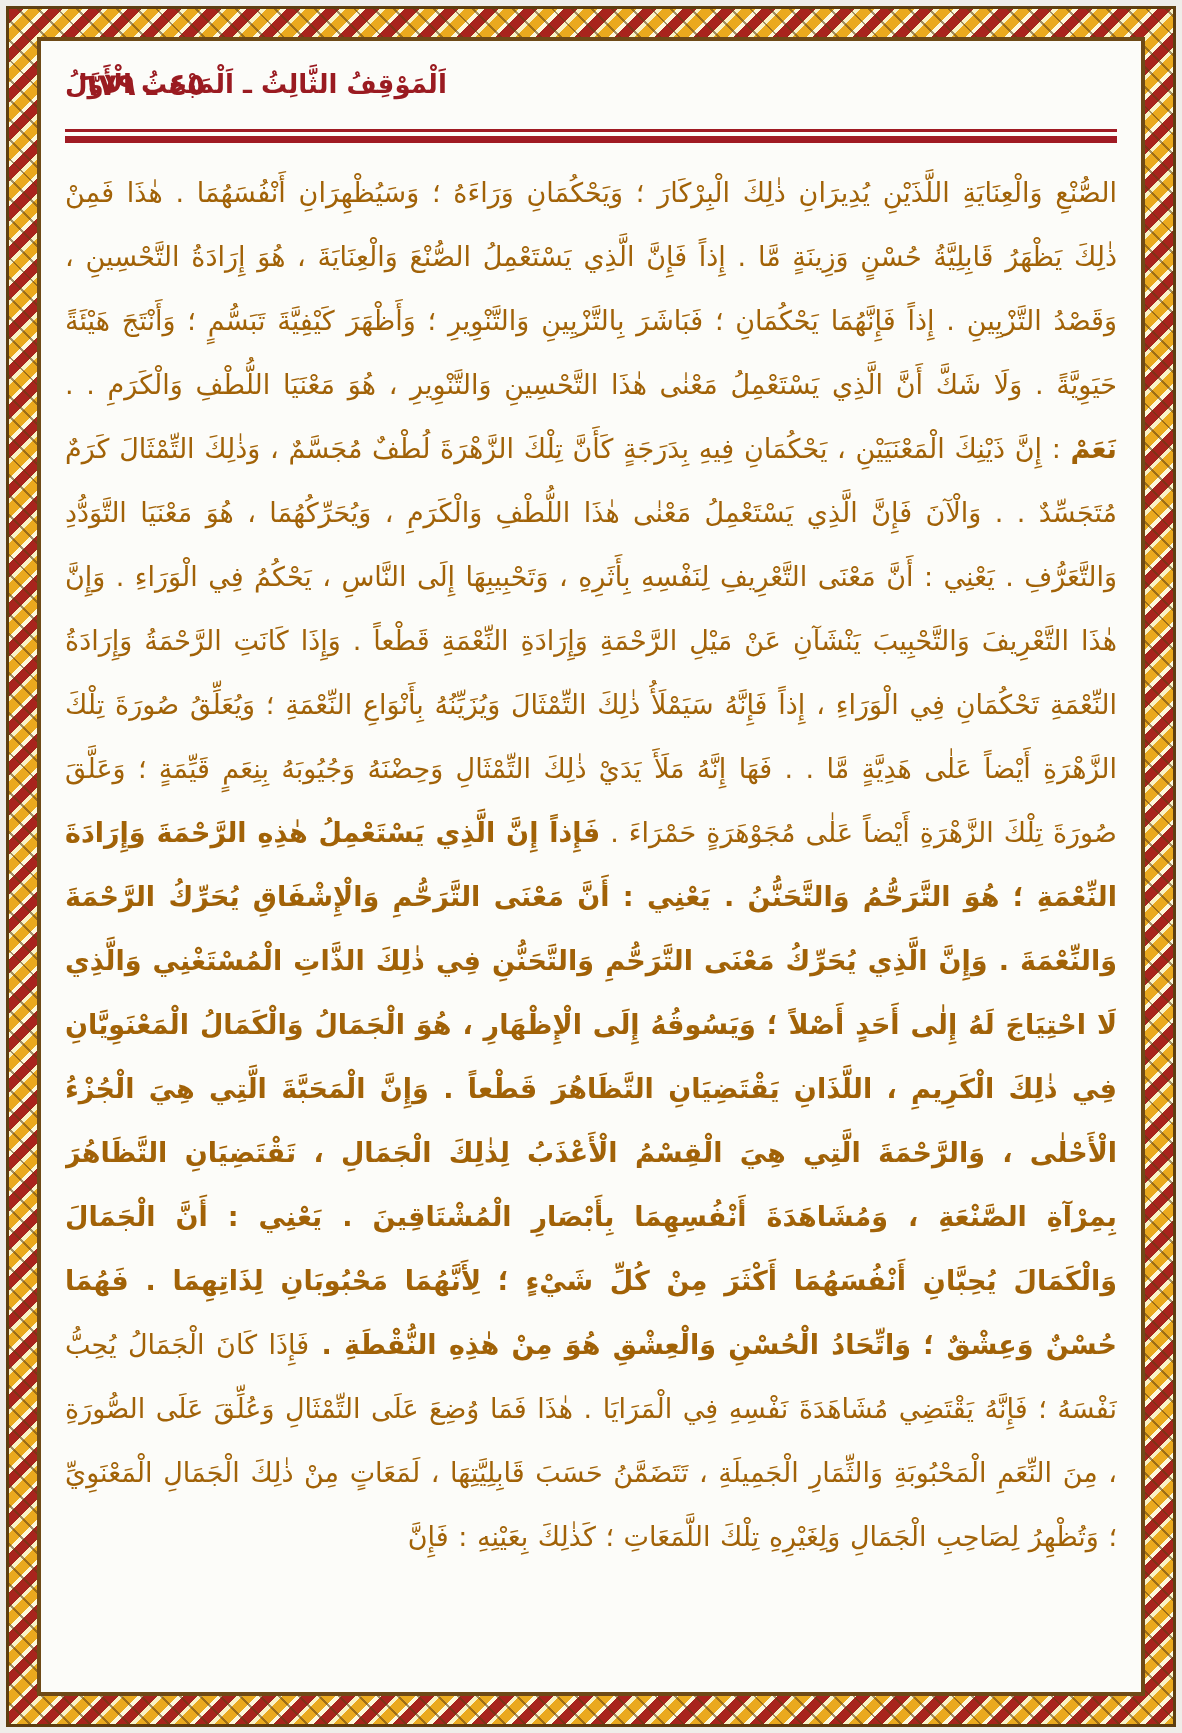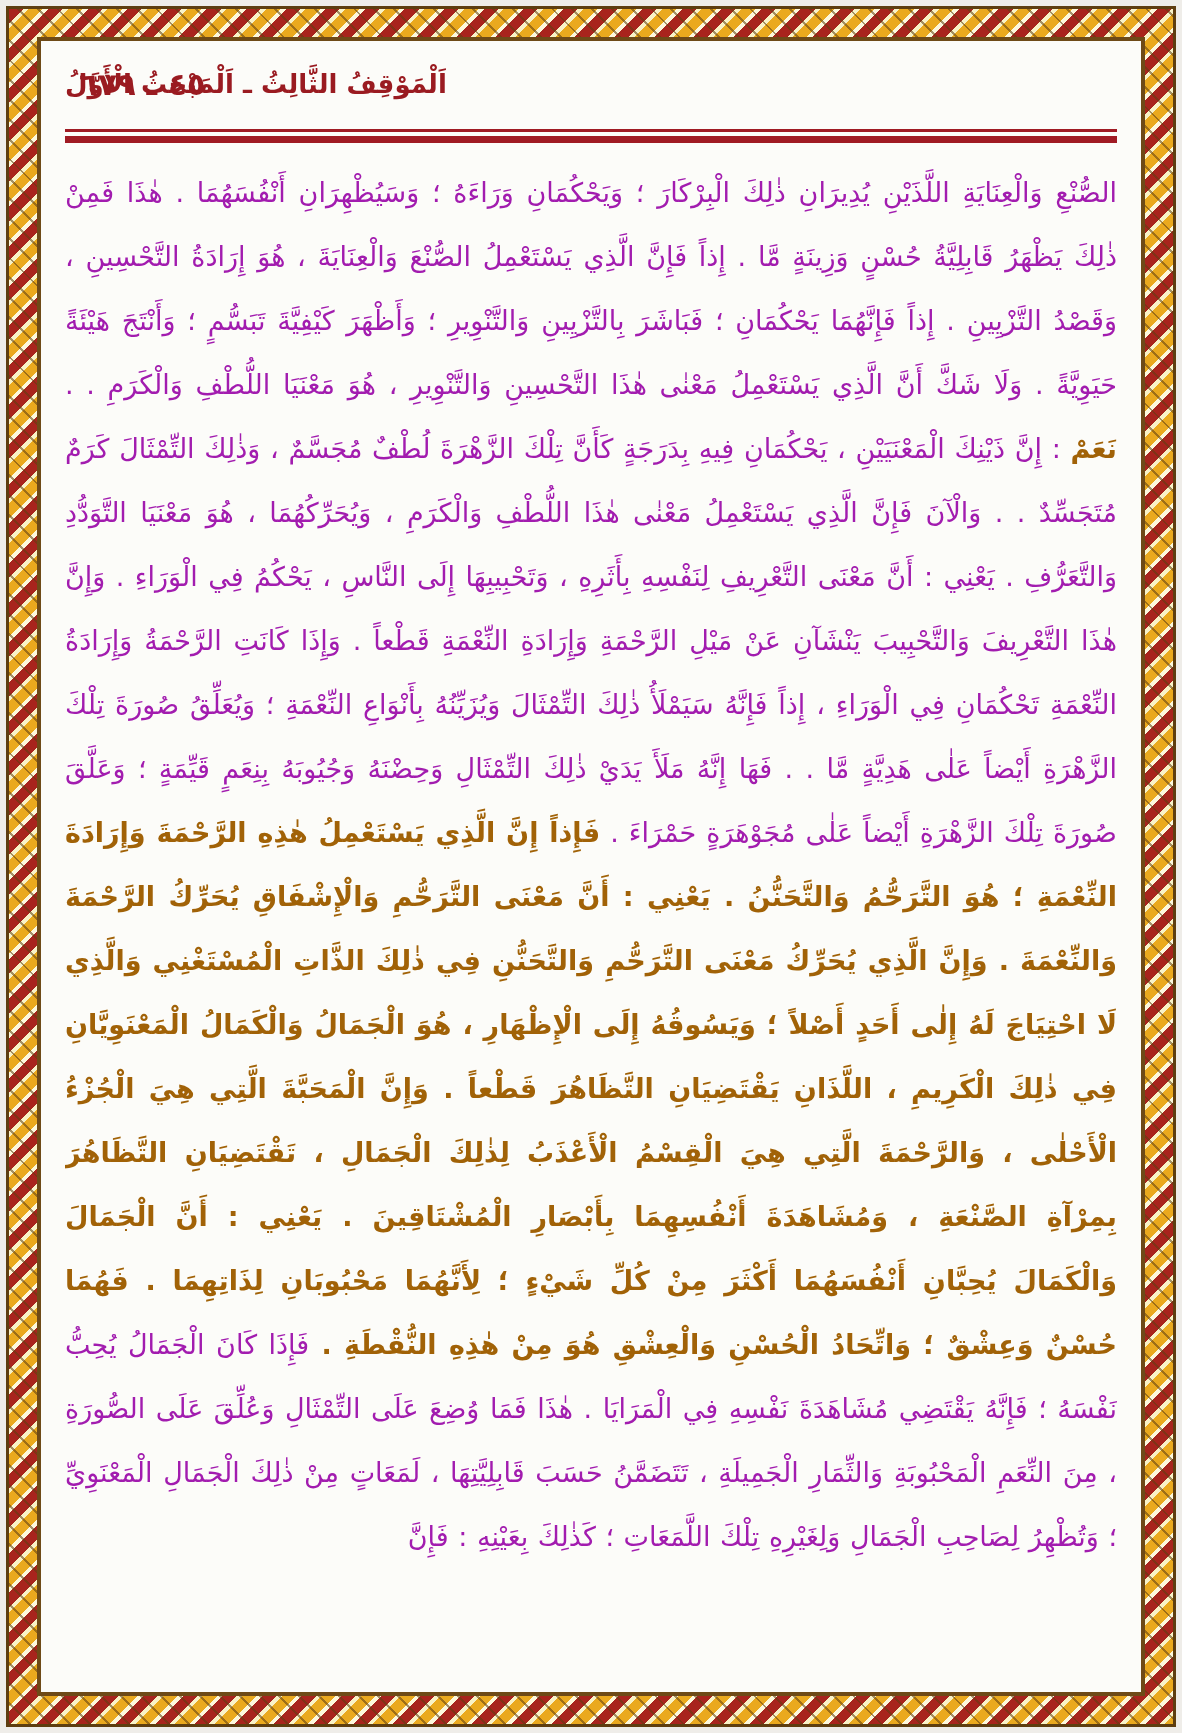--- a/index.html
+++ b/index.html
@@ -63,21 +63,21 @@
     margin-top:18px;
     direction:rtl;
     text-align:justify;
     font-size:27px;
     line-height:64px;
     color:#121212;
     max-height:1482px;
     overflow:hidden;
     word-spacing:1px;
   }
-  .seg{color:#a21caf;}
+  .seg{color:#a16207;}
   .seg.red{color:#a16207;font-weight:bold;}
 </style>
 </head>
 <body>
 
 <div class="page">
   <div class="frame">
     <div class="sheet">
 
       <header>

